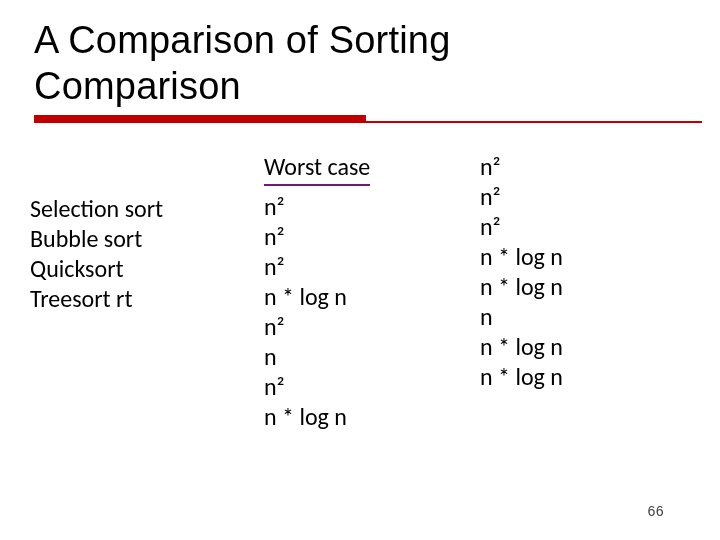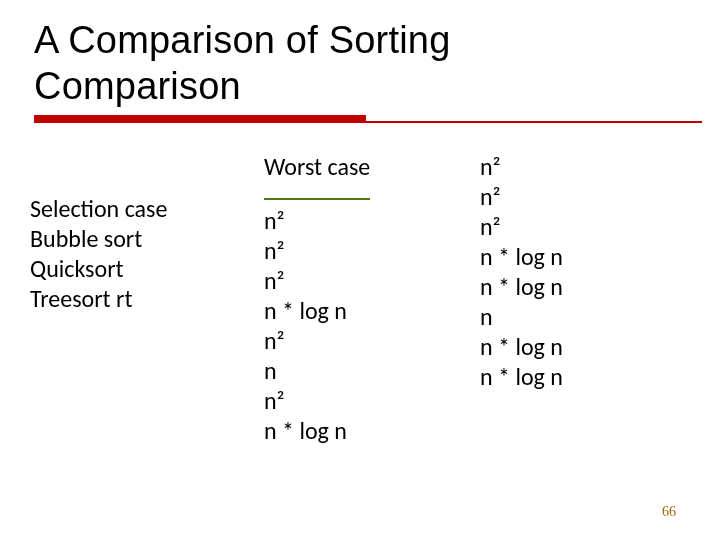--- a/index.html
+++ b/index.html
@@ -59,56 +59,56 @@
   }
   .col-algo {
     width: 234px;
     padding-top: 42px;
   }
   .col-case {
     width: 216px;
   }
   .col-head {
     display: block;
-    border-bottom: 2px solid #4d7c0f;
-    padding-bottom: 16px;
+    border-bottom: 2px solid #701a75;
+    padding-bottom: 2px;
     margin-bottom: 6px;
     width: fit-content;
   }
   .cell {
     display: block;
   }
   .page-num {
     position: absolute;
     bottom: 20px;
-    right: 44px;
-    font-family: Liberation Serif, serif;
+    right: 56px;
+    font-family: Liberation Mono, monospace;
     font-size: 14px;
-    color: #a16207;
+    color: #404040;
   }
 </style>
 </head>
 <body>
 
 <div class="slide">
 
   <div class="title">
     <span>A Comparison of Sorting</span><br>
     <span>Comparison</span>
   </div>
 
   <div class="rule">
     <div class="thick"></div>
     <div class="thin"></div>
   </div>
 
   <div class="content">
     <div class="cols">
       <div class="col-algo">
-        <span class="cell">Selection case</span>
+        <span class="cell">Selection sort</span>
         <span class="cell">Bubble sort</span>
         <span class="cell">Quicksort</span>
         <span class="cell">Treesort rt</span>
       </div>
 
       <div class="col-case">
         <span class="col-head">Worst case</span>
         <span class="cell">n²</span>
         <span class="cell">n²</span>
         <span class="cell">n²</span>

